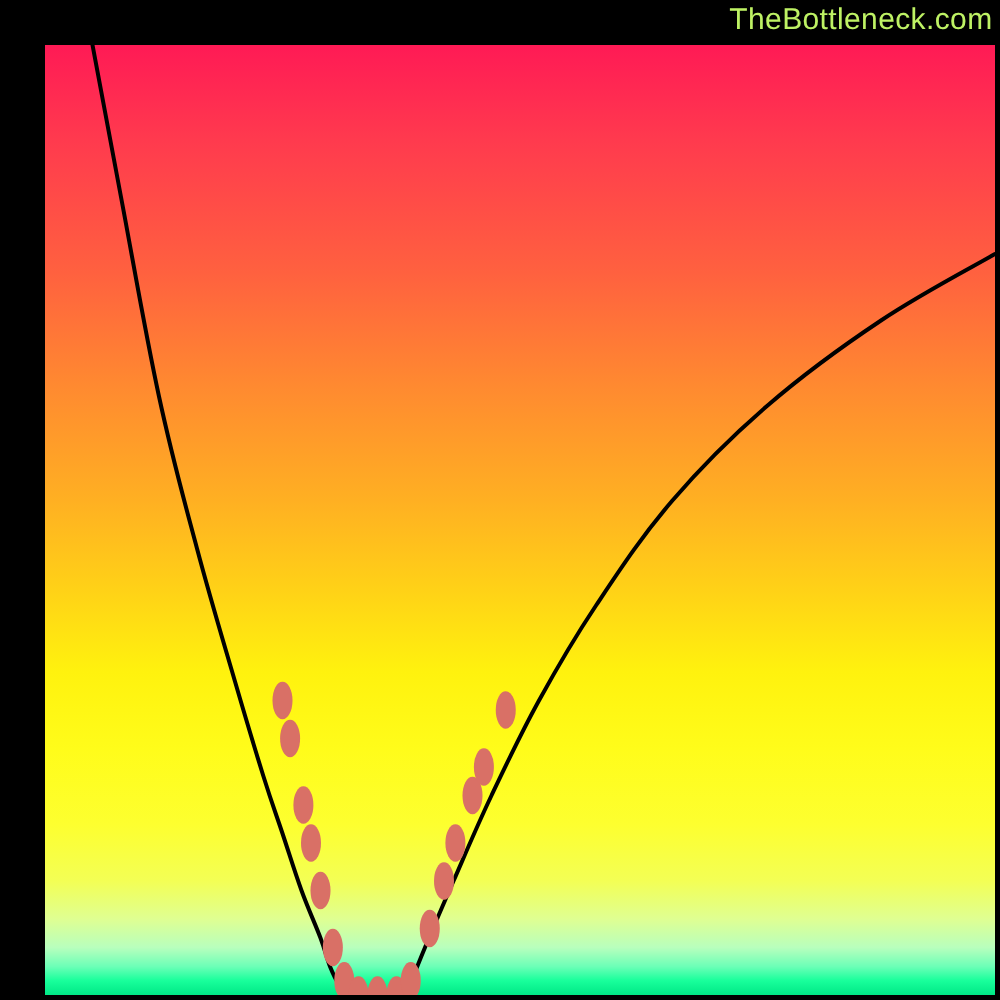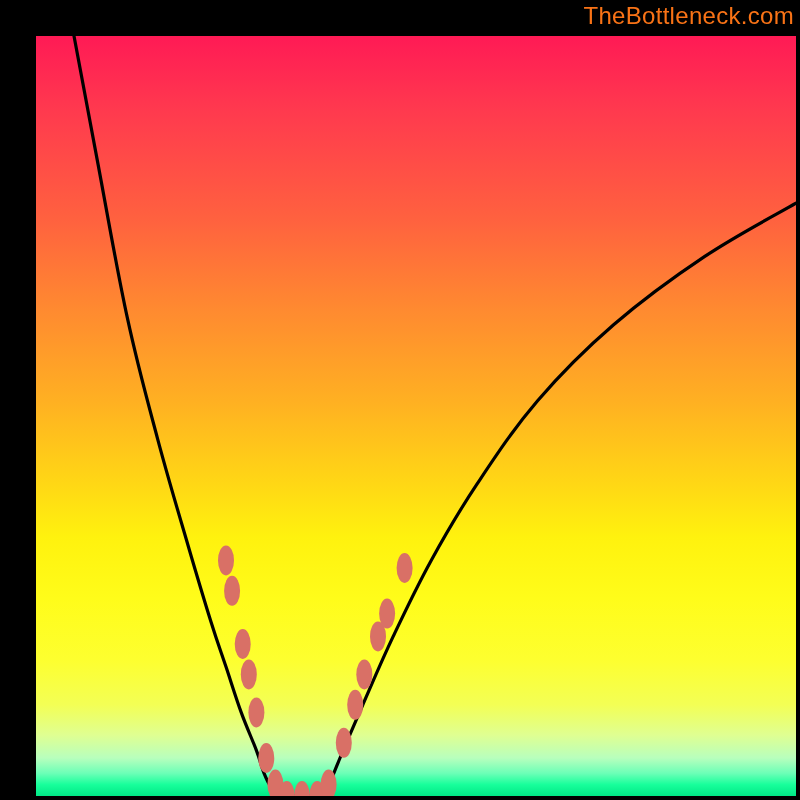--- a/index.html
+++ b/index.html
@@ -49,21 +49,21 @@
       #b8ffbd 95%,
       #6cffb7 97%,
       #18ff9b 98.5%,
       #00e886 100%
     );
   }
   .watermark {
     position: absolute;
     top: 2px;
     right: 6px;
-    color: #f97316;
+    color: #bef264;
     font-size: 24px;
     letter-spacing: 0.3px;
     font-weight: 500;
     text-align: center;
   }
   svg.curves {
     position: absolute;
     left: 0;
     top: 0;
   }

